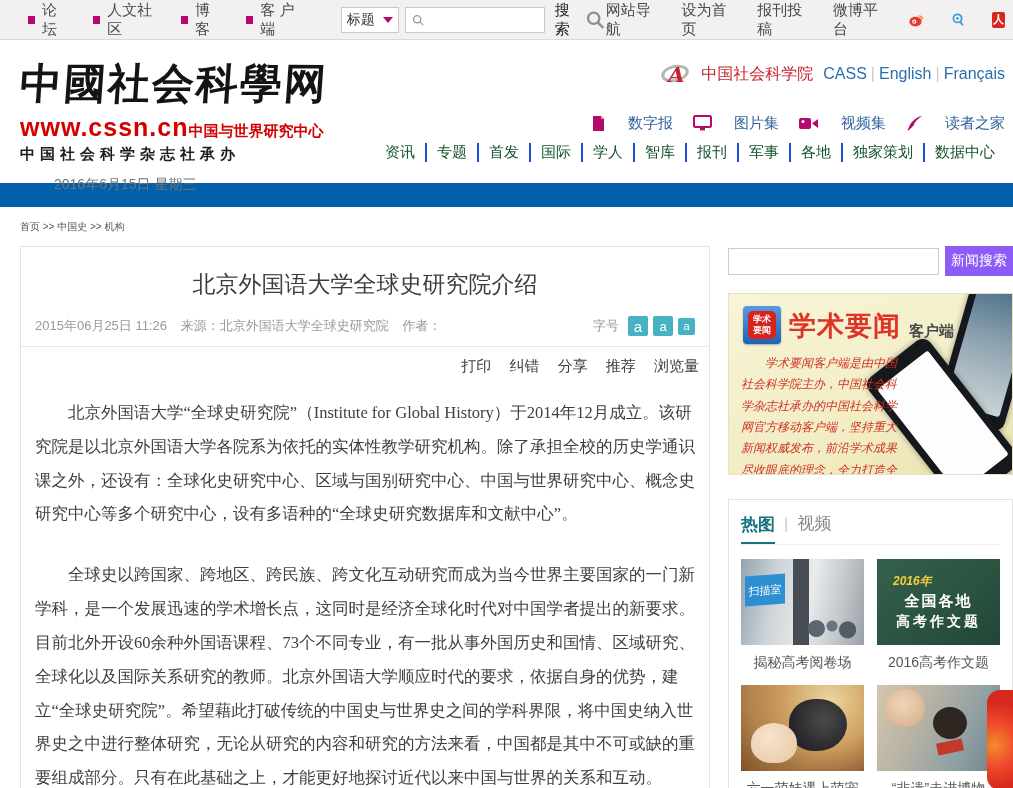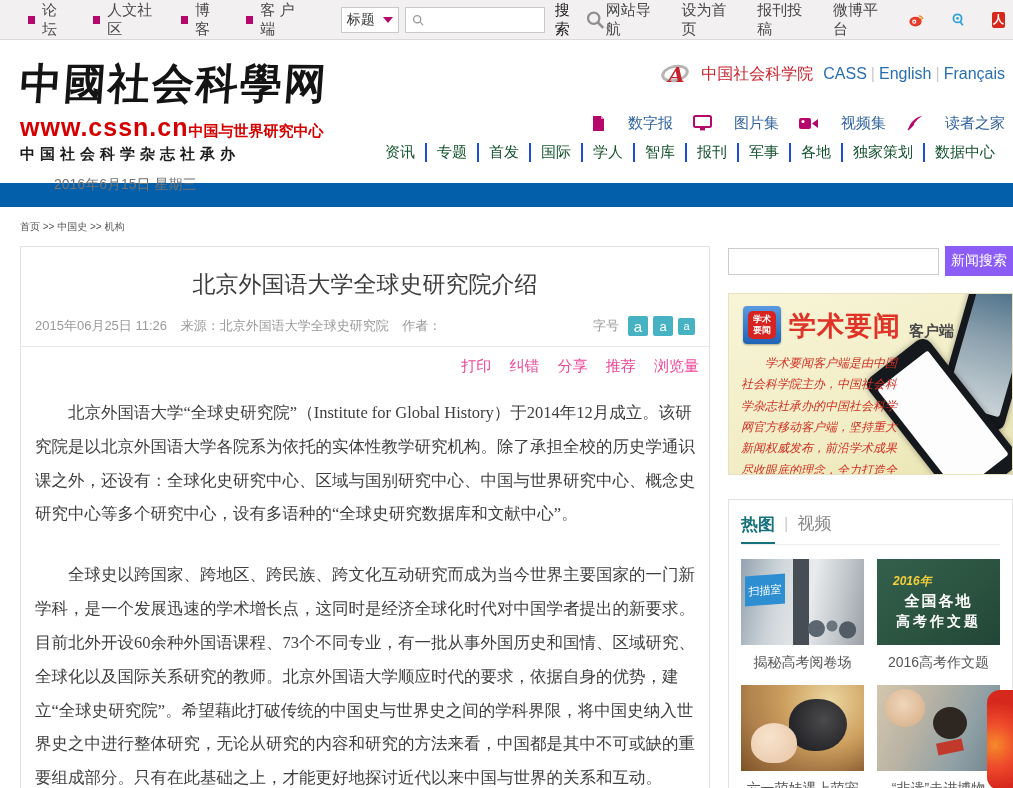--- a/index.html
+++ b/index.html
@@ -64,21 +64,21 @@
   .article-title { text-align:center; font-size:23px; font-weight:500; color:#3e3e3e; margin:8px 0 16px; }
   .meta-row { display:flex; align-items:center; padding:0 14px 10px; font-size:13px; color:#9a9a9a;
               border-bottom:1px solid #e8e8e8; }
   .meta-left span { margin-right:10px; }
   .meta-right { margin-left:auto; display:flex; align-items:center; gap:5px; }
   .fontbtn { background:#46b2c3; color:#fff; display:inline-flex; align-items:center; justify-content:center;
              border-radius:2px; cursor:pointer; font-family:"Liberation Sans", sans-serif; }
   .fb1 { width:20px; height:20px; font-size:15px; }
   .fb2 { width:20px; height:20px; font-size:13px; }
   .fb3 { width:17px; height:17px; font-size:11px; }
-  .tools { text-align:right; color:#ec4899; font-size:15px; padding:10px 10px 2px; }
+  .tools { text-align:right; color:#404040; font-size:15px; padding:10px 10px 2px; }
   .tools span { margin-left:14px; cursor:pointer; }
   .article-body { padding:18px 14px 0; font-family:"Liberation Serif", serif; font-size:16.5px;
                   color:#3f3f3f; line-height:2.05; }
   .article-body p { text-indent:2em; margin-bottom:27px; }
 
   
   .sidebar { width:285px; margin-left:18px; position:relative; }
   .side-search { display:flex; align-items:center; gap:6px; }
   .side-search input { flex:1; height:27px; border:1px solid #ccc; outline:0; padding:0 6px; font-size:13px; }
   .side-search button { width:68px; height:30px; background:#8b5cf6; color:#fff; border:0; font-size:14px; cursor:pointer; }

